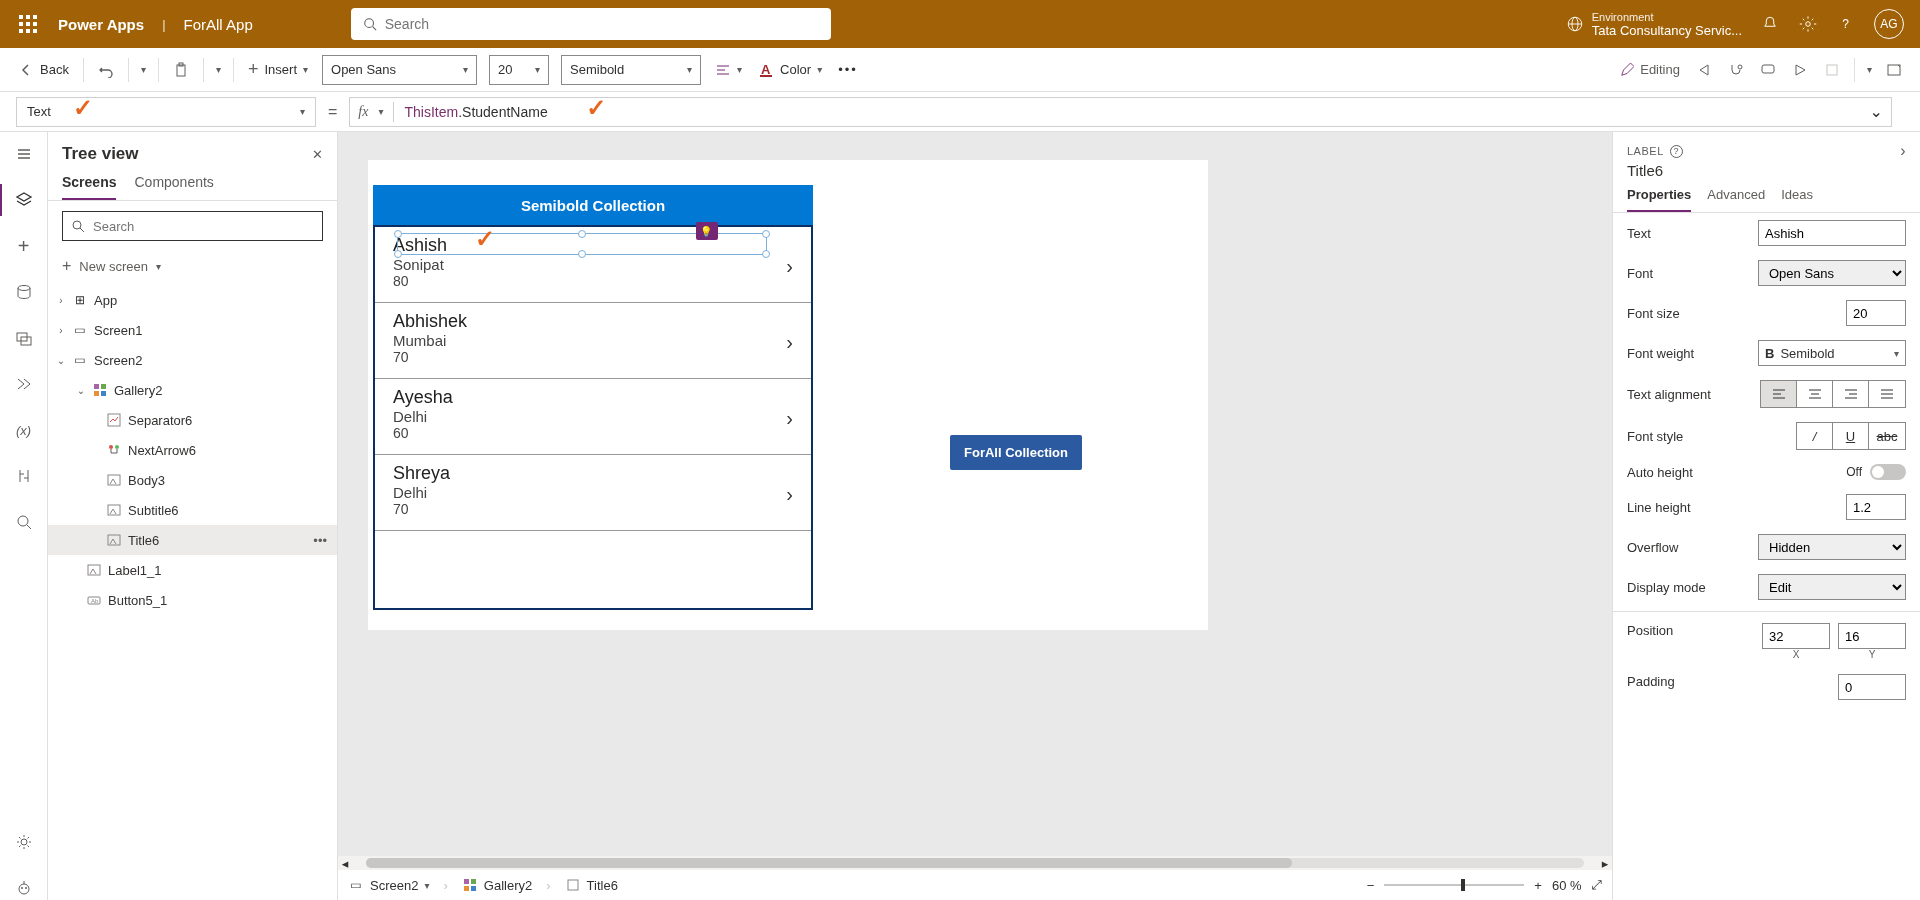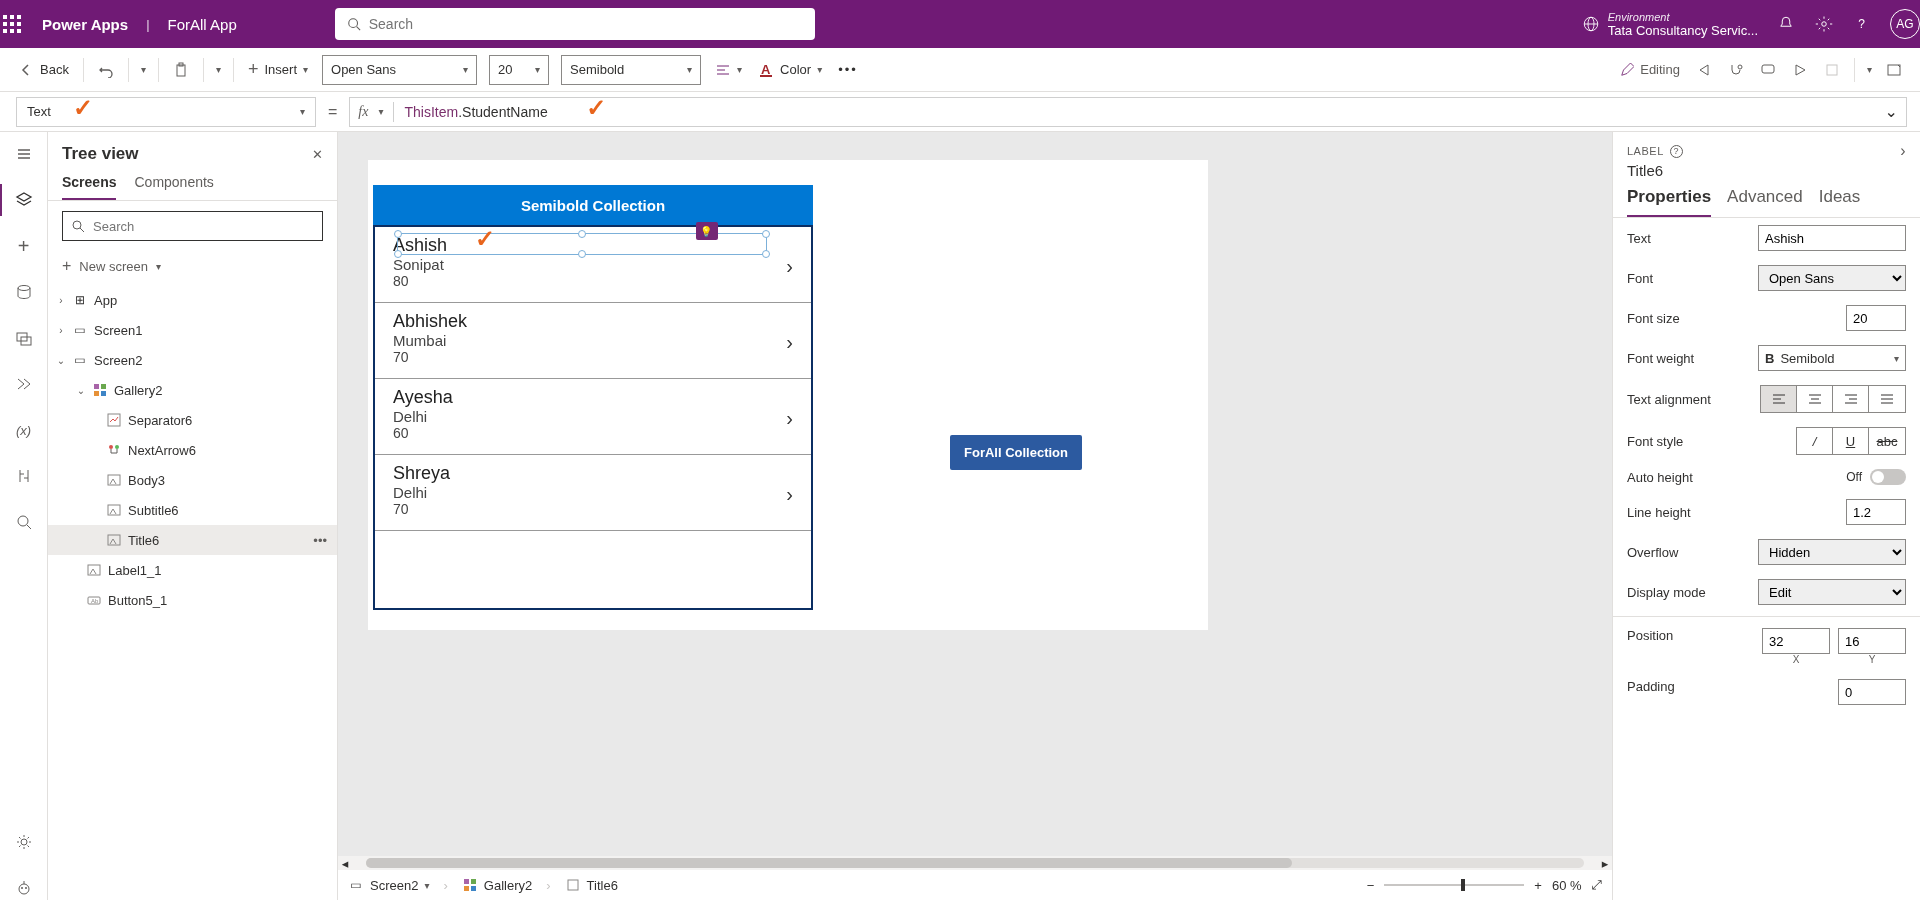--- a/index.html
+++ b/index.html
@@ -1,29 +1,29 @@
 <!DOCTYPE html>
 <html><head>
 <meta charset="utf-8">
 <style>
 * { box-sizing: border-box; margin: 0; padding: 0; font-family: "Segoe UI", Arial, sans-serif; }
 body { background: #fff; overflow: hidden; font-size: 13px; color: #323130; }
 
 
-.top-header { background: #701a75; height: 48px; display: flex; align-items: center; color: #fff; padding: 0 0; gap: 18px; }
+.top-header { background: #a16207; height: 48px; display: flex; align-items: center; color: #fff; padding: 0 16px; gap: 18px; }
 .waffle { width: 24px; height: 24px; display: grid; grid-template-columns: repeat(3,4px); grid-template-rows: repeat(3,4px); gap: 3px; align-content: center; justify-content: center; cursor: pointer; }
 .waffle span { background: #fff; width: 4px; height: 4px; }
 .brand { font-size: 15px; font-weight: 600; }
 .divider { opacity: 0.8; }
 .app-name { font-size: 15px; }
 .search-bar { flex: 0 0 480px; margin-left: 80px; background: #fff; border-radius: 4px; height: 32px; display: flex; align-items: center; padding: 0 12px; gap: 8px; }
 .search-bar input { border: none; outline: none; flex: 1; font-size: 14px; }
 .hdr-right { margin-left: auto; display: flex; align-items: center; gap: 18px; }
 .env-block { display: flex; align-items: center; gap: 8px; }
-.env-text .env-label { font-size: 11px; opacity: 0.9; font-style: italic; }
+.env-text .env-label { font-size: 11px; opacity: 0.9; }
 .env-text .env-name { font-size: 13px; }
 .icon-btn { width: 20px; height: 20px; display: inline-flex; align-items: center; justify-content: center; cursor: pointer; }
 .avatar-circle { width: 30px; height: 30px; border-radius: 50%; border: 1px solid #fff; display: flex; align-items: center; justify-content: center; font-size: 12px; }
 
 
 .cmd-bar { height: 44px; border-bottom: 1px solid #e1dfdd; display: flex; align-items: center; padding: 0 16px; gap: 12px; }
 .cmd-item { display: flex; align-items: center; gap: 6px; cursor: pointer; padding: 4px 2px; }
 .vsep { width: 1px; height: 24px; background: #e1dfdd; }
 .font-dd { width: 155px; }
 .size-dd { width: 60px; }
@@ -32,21 +32,21 @@
 .dd-box .chev { margin-left: auto; }
 .cmd-spacer { flex: 1; }
 .editing-btn { display: flex; align-items: center; gap: 6px; color: #605e5c; }
 
 
 .formula-row { height: 40px; border-bottom: 1px solid #e1dfdd; display: flex; align-items: center; }
 .prop-selector { width: 300px; border: 1px solid #cfcfcf; height: 30px; margin-left: 16px; display: flex; align-items: center; padding: 0 10px; position: relative; }
 .prop-selector .chev { margin-left: auto; }
 .checkmark { position: absolute; color: #e8651d; font-size: 24px; font-weight: bold; }
 .eq-sign { padding: 0 12px; font-size: 16px; color: #605e5c; }
-.fx-bar { flex: 1; border: 1px solid #cfcfcf; height: 30px; margin-right: 13px; display: flex; align-items: center; padding: 0 8px; gap: 10px; font-family: Consolas, monospace; font-size: 14px; position: relative; }
+.fx-bar { flex: 1; border: 1px solid #cfcfcf; height: 30px; margin-right: 28px; display: flex; align-items: center; padding: 0 8px; gap: 10px; font-family: Consolas, monospace; font-size: 14px; position: relative; }
 .fx-lbl { font-style: italic; font-family: "Segoe UI"; color: #605e5c; }
 .fx-chev { color: #605e5c; font-size: 10px; }
 .fv-this { color: #7a306c; }
 .fx-bar .chev-right { margin-left: auto; font-size: 16px; }
 
 
 .main-area { display: flex; height: calc(900px - 48px - 44px - 40px); }
 
 
 .left-rail { width: 48px; border-right: 1px solid #e1dfdd; display: flex; flex-direction: column; align-items: center; padding-top: 10px; gap: 22px; }
@@ -97,21 +97,21 @@
 .zoom-group { display: flex; align-items: center; gap: 10px; }
 .slider { width: 140px; height: 2px; background: #c8c6c4; position: relative; }
 .slider .knob { position: absolute; left: 55%; top: -5px; width: 4px; height: 12px; background: #323130; }
 
 
 .props-panel { width: 308px; border-left: 1px solid #e1dfdd; display: flex; flex-direction: column; overflow-y: auto; }
 .props-head { padding: 10px 14px 2px; display: flex; align-items: center; gap: 6px; color: #605e5c; font-size: 11px; letter-spacing: 0.5px; }
 .props-head .expand { margin-left: auto; font-size: 16px; }
 .props-name { padding: 0 14px 8px; font-size: 15px; }
 .props-tabs { display: flex; gap: 16px; padding: 0 14px; border-bottom: 1px solid #e1dfdd; }
-.props-tab { padding-bottom: 8px; cursor: pointer; font-size: 17px; color: #605e5c; }
+.props-tab { padding-bottom: 8px; cursor: pointer; font-size: 13px; color: #605e5c; }
 .props-tab.active { color: #323130; font-weight: 600; border-bottom: 2px solid #742774; }
 .prop-row { display: flex; align-items: center; padding: 7px 14px; gap: 8px; font-size: 13px; }
 .prop-row .plabel { flex: 1; color: #323130; }
 .prop-input { width: 148px; }
 .prop-input input, .prop-input select { width: 100%; height: 26px; border: 1px solid #8a8886; padding: 0 6px; font-size: 13px; }
 .small-input { width: 60px; }
 .small-input input { width: 100%; height: 26px; border: 1px solid #8a8886; padding: 0 6px; font-size: 13px; text-align: left; }
 .btn-group { display: flex; border: 1px solid #8a8886; }
 .btn-group .bg-btn { width: 36px; height: 26px; display: flex; align-items: center; justify-content: center; border-right: 1px solid #8a8886; cursor: pointer; font-size: 13px; }
 .btn-group .bg-btn:last-child { border-right: none; }

